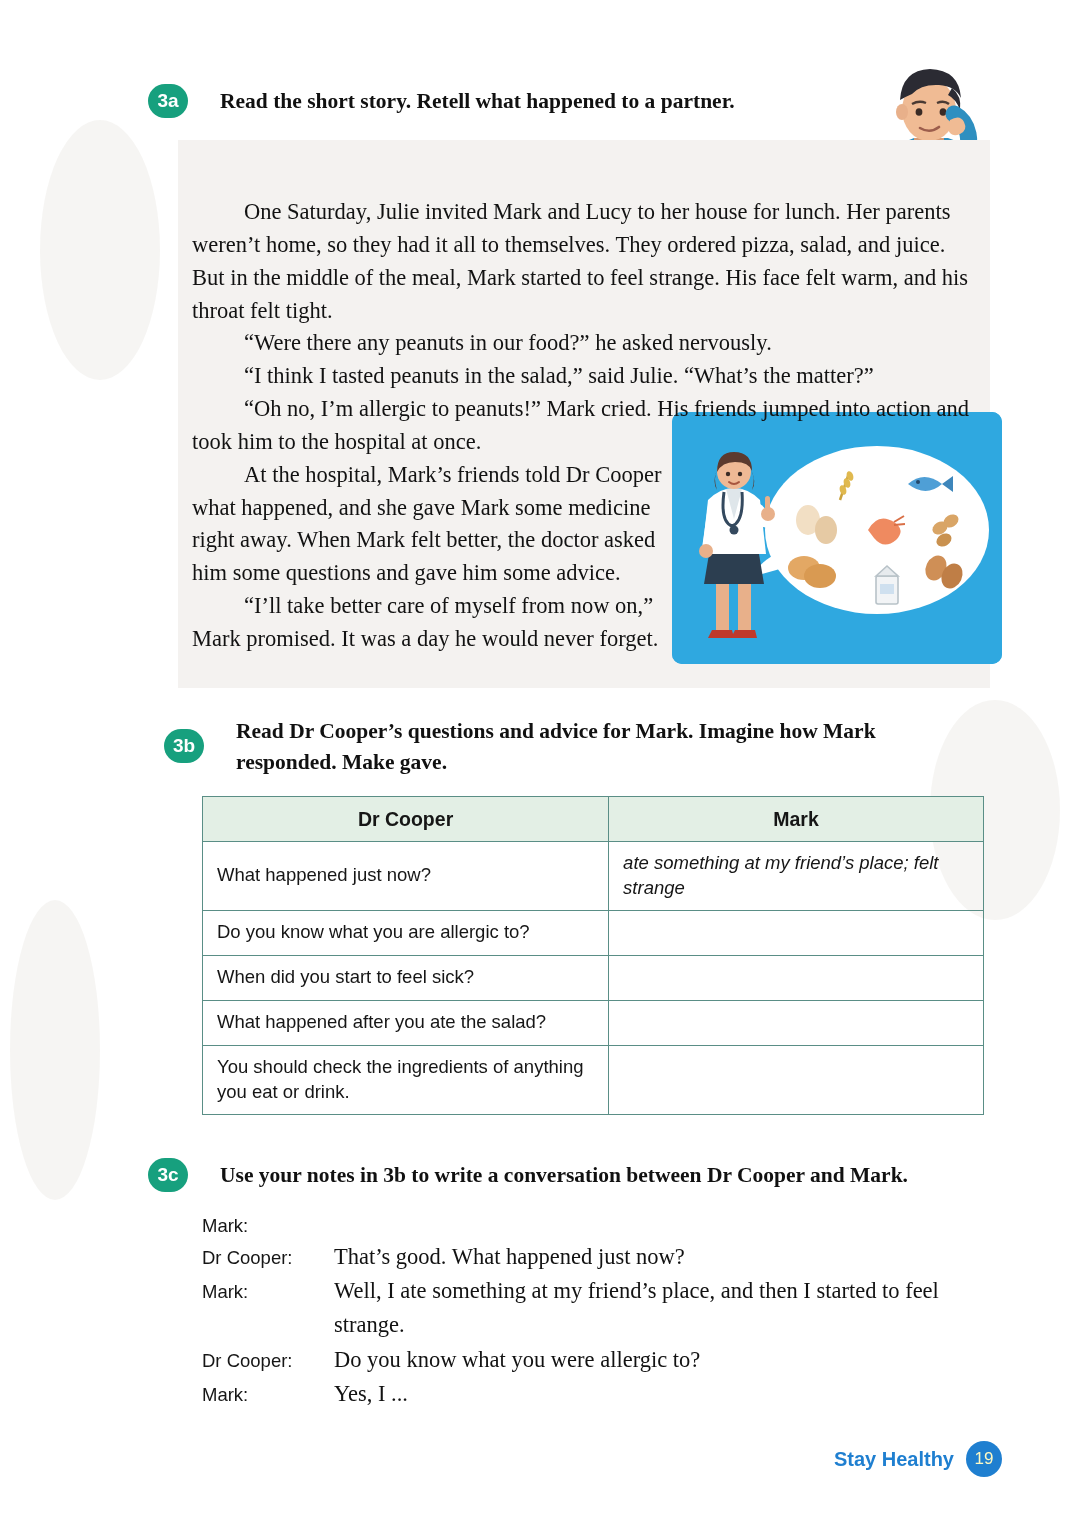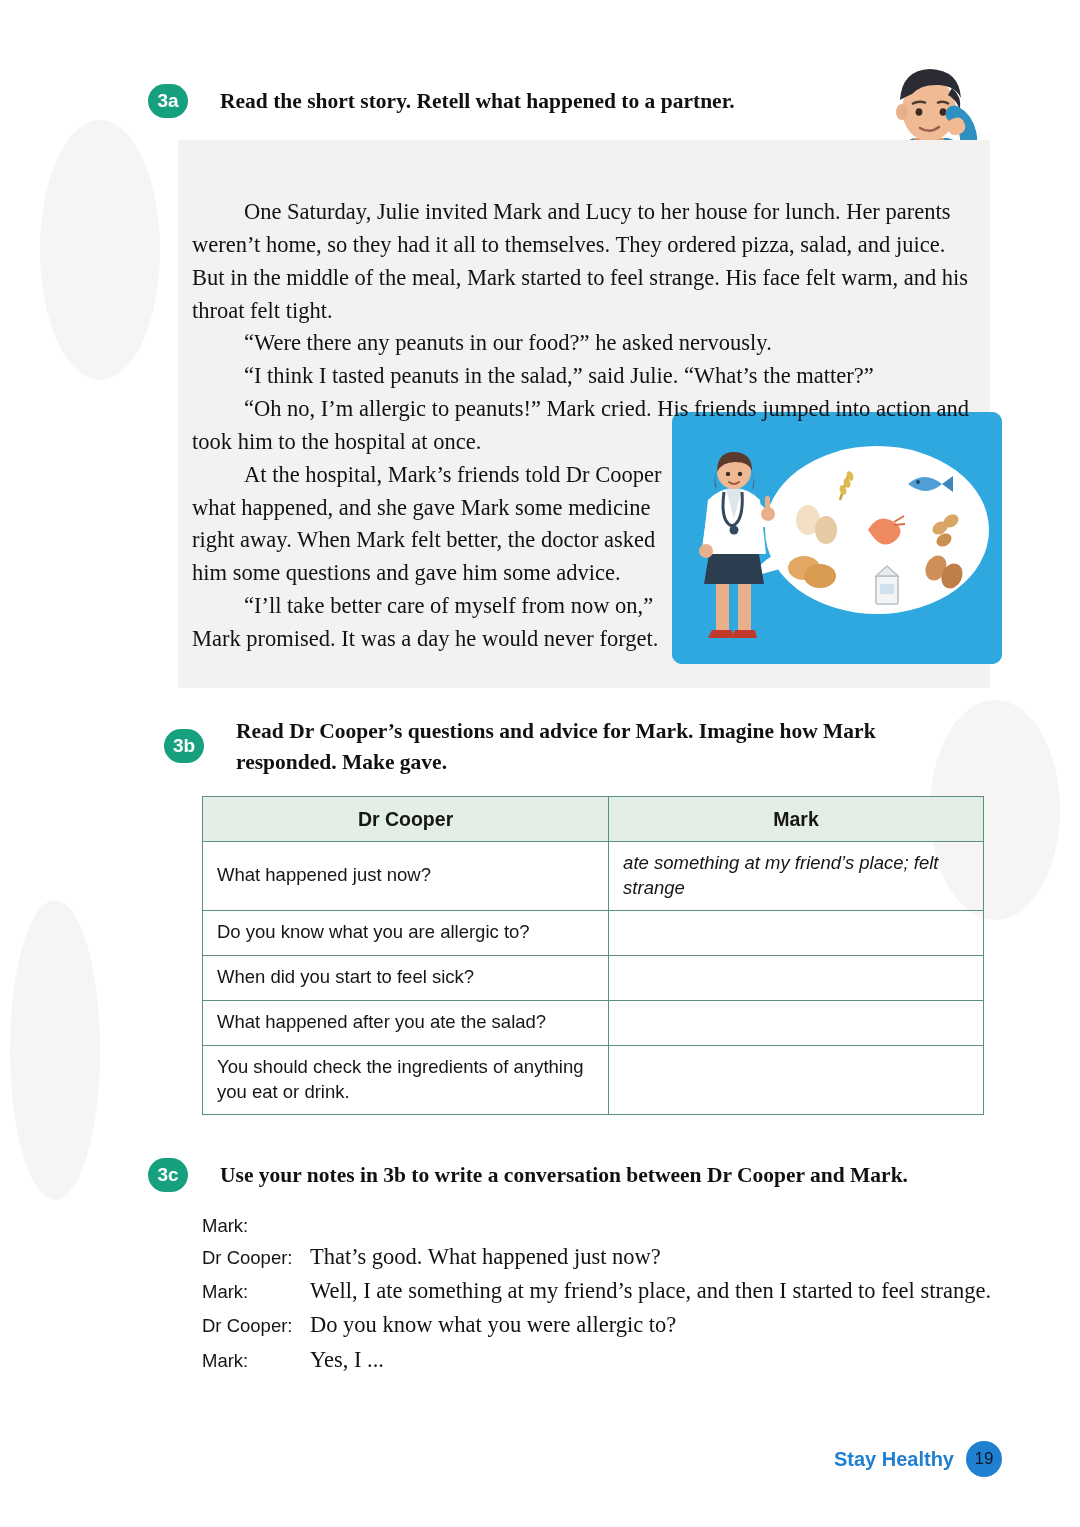--- a/index.html
+++ b/index.html
@@ -163,20 +163,21 @@
     position: absolute;
     left: 202px;
     top: 1208px;
     width: 800px;
     font-size: 22px;
     line-height: 1.52;
   }
   .dlg-line {
     display: flex;
     align-items: flex-start;
+    gap: 24px;
   }
   .dlg-spk {
     width: 108px;
     flex: 0 0 108px;
     font-size: 18.5px;
     font-family: "Liberation Sans", sans-serif;
     padding-top: 4px;
     color: #161616;
   }
   .dlg-txt {
@@ -200,21 +201,21 @@
     color: #1f7fd0;
     font-family: "Liberation Sans", sans-serif;
     font-weight: bold;
     font-size: 20px;
   }
   #footer-page {
     width: 36px;
     height: 36px;
     border-radius: 18px;
     background: #1f7fd0;
-    color: #0f172a;
+    color: #fef9c3;
     font-family: "Liberation Sans", sans-serif;
     font-size: 17px;
     display: flex;
     align-items: center;
     justify-content: center;
   }
 
   
   .blotch {
     position: absolute;

